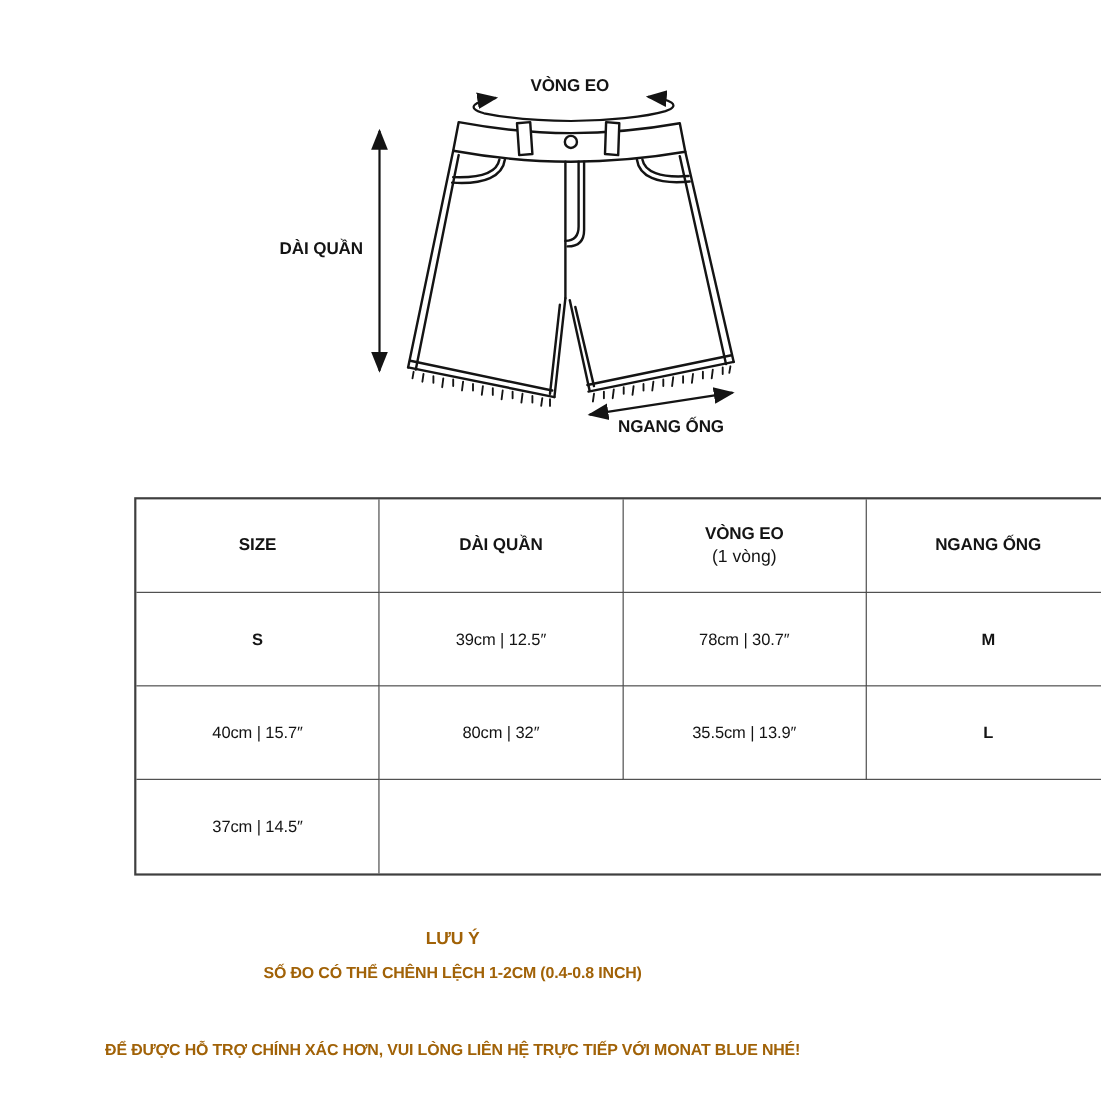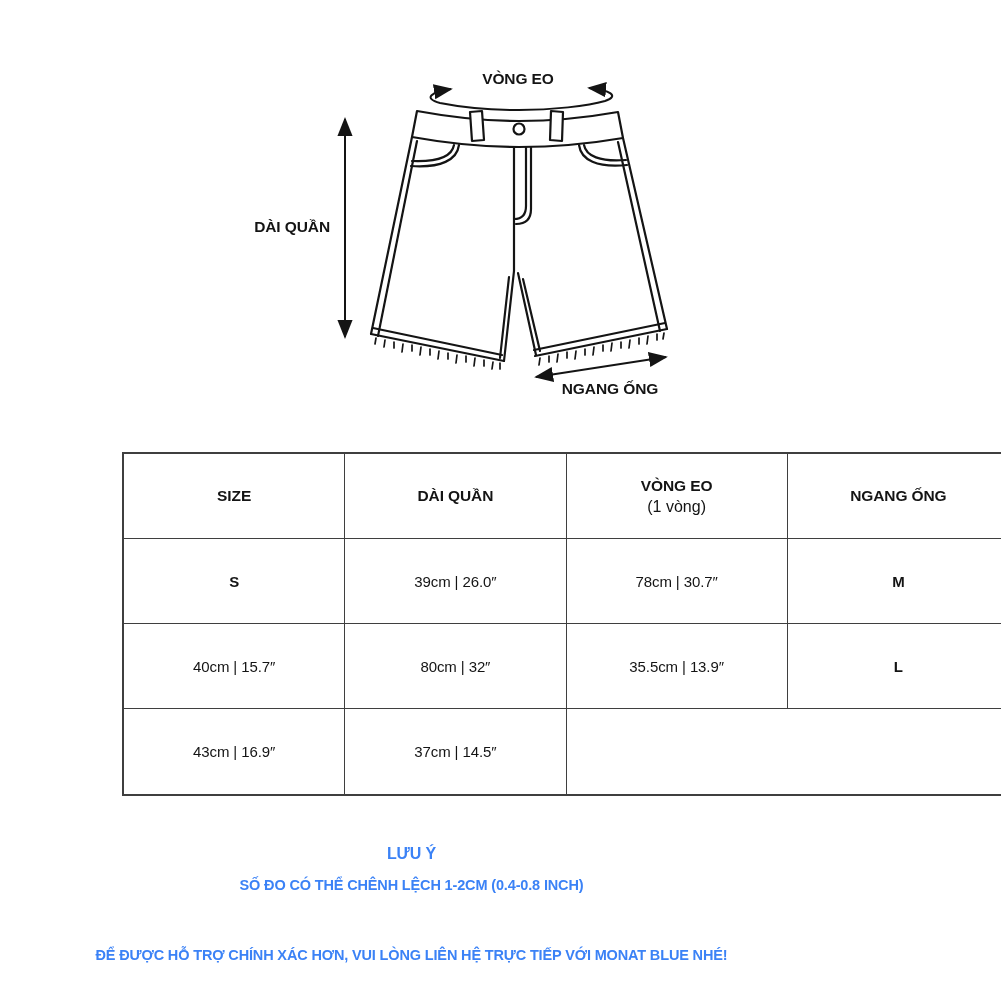--- a/index.html
+++ b/index.html
@@ -25,21 +25,21 @@
   }
   .size-table>div:nth-child(4n){border-right:none;}
   .size-table>div:nth-child(n+13){border-bottom:none;}
   .th-label{font-size:15.5px;font-weight:700;letter-spacing:-0.1px;}
   .th-sub{font-size:16px;font-weight:400;margin-top:3px;}
   .th-sub:empty{display:none;}
   .td{font-size:15px;font-weight:400;letter-spacing:-0.1px;}
   .td.size-col{font-weight:600;}
 
   .footer{position:absolute;left:0;top:0;width:1001px;}
-  .note{position:absolute;left:0;width:823px;text-align:center;font-weight:700;color:#3b82f6;letter-spacing:-0.15px;}
+  .note{position:absolute;left:0;width:823px;text-align:center;font-weight:700;color:#a16207;letter-spacing:-0.15px;}
   .note.title{top:845px;font-size:16px;}
   .note.l1{top:877px;font-size:14.5px;}
   .note.l2{top:947px;font-size:14.5px;}
 </style>
 </head>
 <body>
 
 <div class="canvas">
 
   <svg class="drawing" width="1001" height="440" viewBox="0 0 1001 440">
@@ -115,30 +115,29 @@
     <div class="th">
       <span class="th-label">VÒNG EO</span>
       <span class="th-sub">(1 vòng)</span>
     </div>
     <div class="th">
       <span class="th-label">NGANG ỐNG</span>
 
     </div>
 
     <div class="td size-col">S</div>
-    <div class="td">39cm | 26.0″</div>
+    <div class="td">39cm | 12.5″</div>
     <div class="td">78cm | 30.7″</div>
 
     <div class="td size-col">M</div>
     <div class="td">40cm | 15.7″</div>
     <div class="td">80cm | 32″</div>
     <div class="td">35.5cm | 13.9″</div>
 
     <div class="td size-col">L</div>
-    <div class="td">43cm | 16.9″</div>
     <div class="td">37cm | 14.5″</div>
   </div>
 
   <div class="footer">
     <div class="note title">LƯU Ý</div>
     <div class="note l1">SỐ ĐO CÓ THỂ CHÊNH LỆCH 1-2CM (0.4-0.8 INCH)</div>
     <div class="note l2">ĐỂ ĐƯỢC HỖ TRỢ CHÍNH XÁC HƠN, VUI LÒNG LIÊN HỆ TRỰC TIẾP VỚI MONAT BLUE NHÉ!</div>
   </div>
 
 </div>

